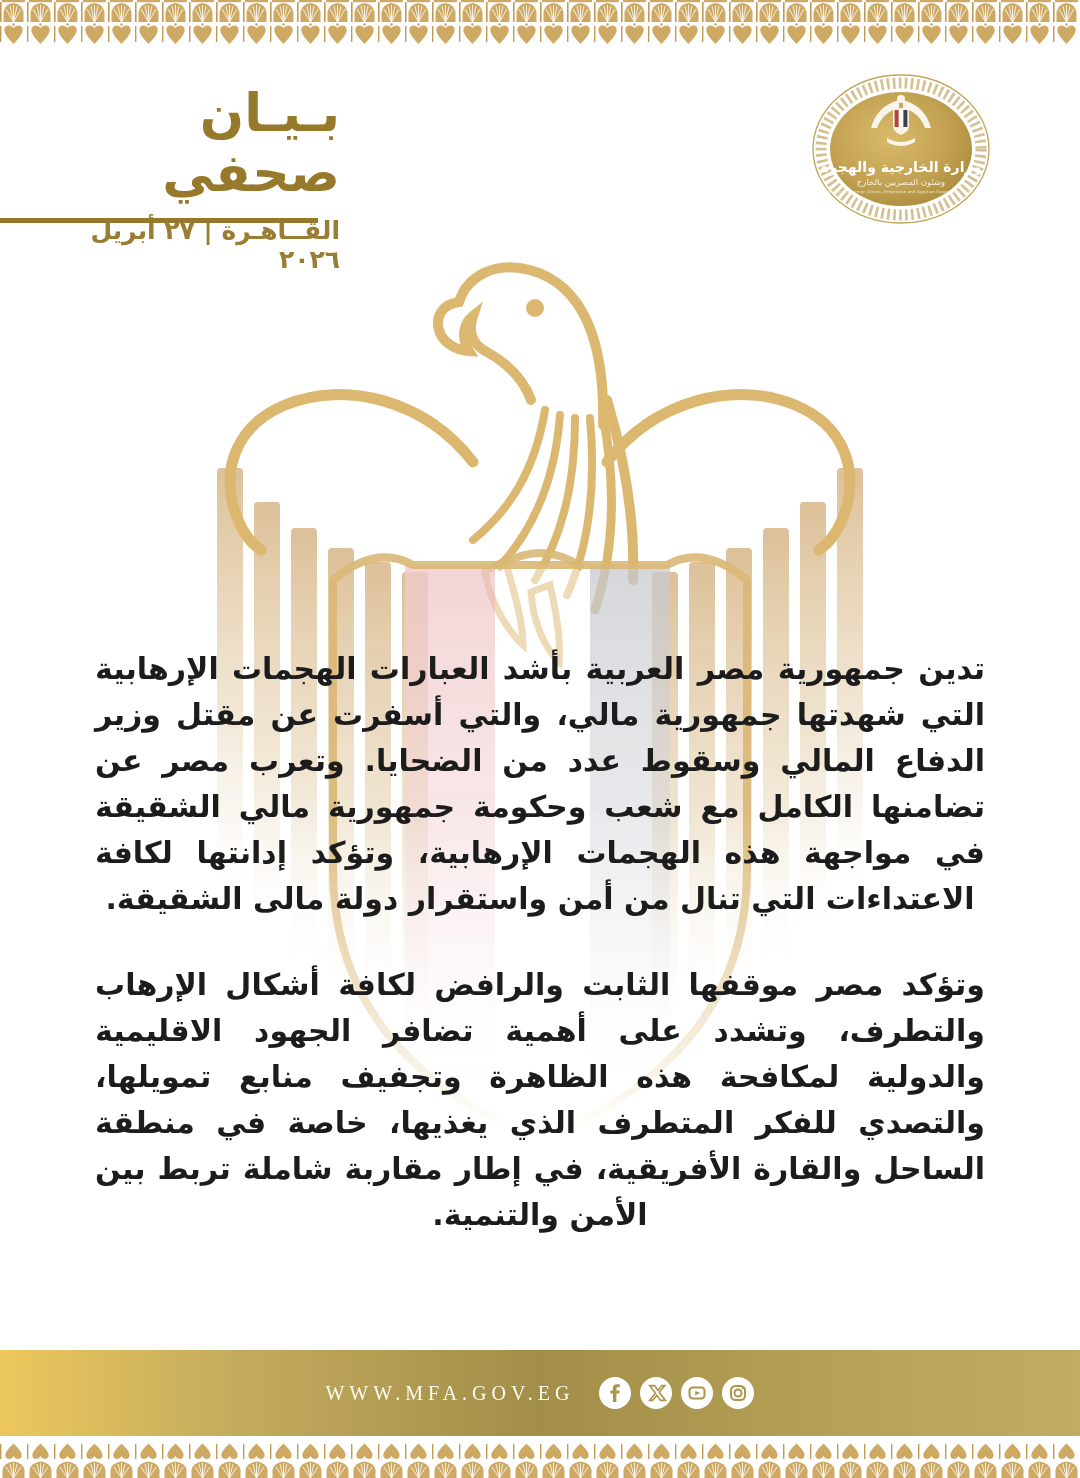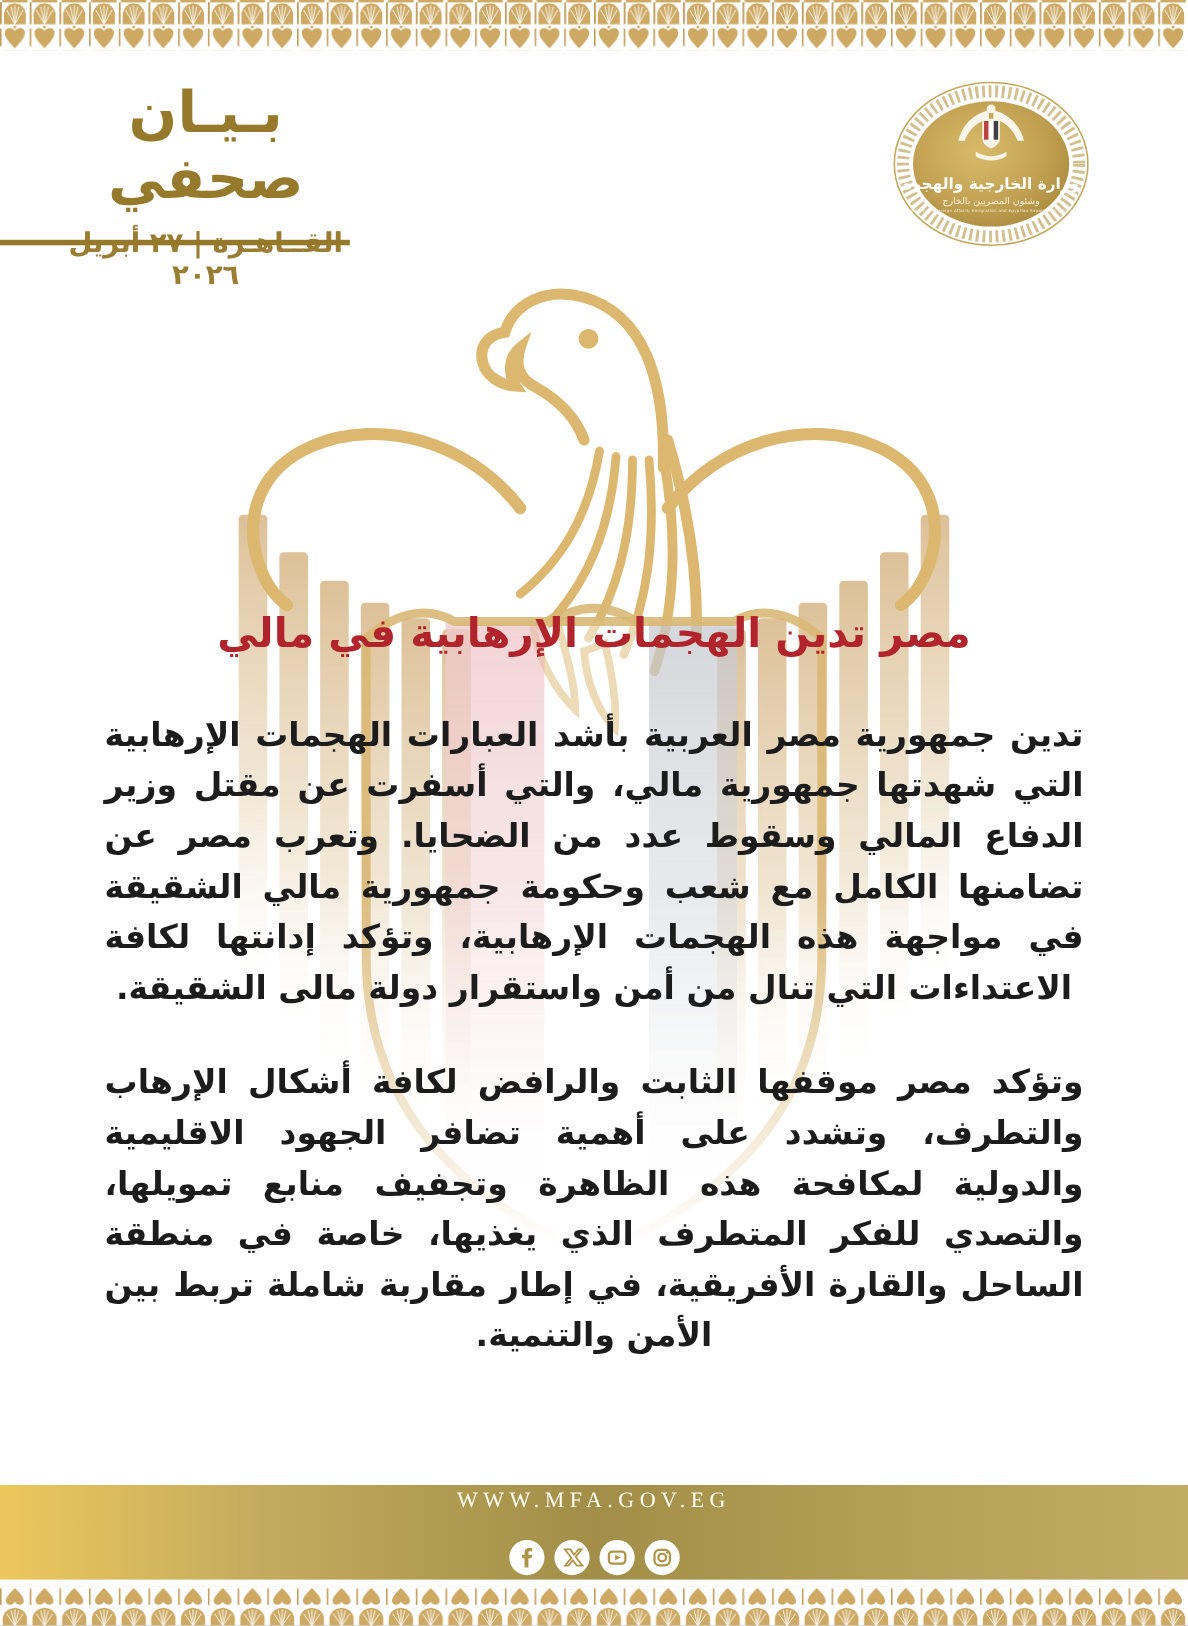--- a/index.html
+++ b/index.html
@@ -2,39 +2,39 @@
 <html lang="ar"><head>
 <meta charset="utf-8">
 <style>
   html,body{margin:0;padding:0;background:#9b9b9b;}
   .page{position:relative;width:1080px;height:1478px;margin:0 auto;background:#ffffff;
         overflow:hidden;font-family:"DejaVu Sans",sans-serif;}
   .layer{position:absolute;}
   
   .top-border{top:0;left:0;width:1080px;height:46px;}
   
-  .header-block{top:74px;left:34px;width:306px;text-align:center;direction:rtl;}
+  .header-block{top:84px;left:34px;width:306px;text-align:right;direction:rtl;}
   .press-title{margin:0;font-size:52px;line-height:1.15;font-weight:bold;color:#97792c;}
   .dateline{margin-top:12px;font-size:25px;font-weight:bold;color:#9a7d33;}
   .header-rule{top:218px;left:0;width:318px;height:5px;background:#96782a;}
   
   .seal{top:72px;left:808px;width:186px;height:156px;}
   
   .watermark{top:250px;left:205px;width:670px;height:910px;}
   
   .statement-title{top:554px;left:0;width:1080px;margin:0;text-align:center;direction:rtl;
                    font-size:37px;font-weight:bold;color:#b2242b;}
   
   .body-text{top:646px;left:95px;width:890px;direction:rtl;font-size:30px;font-weight:bold;
              color:#1c1c1c;line-height:46px;text-align:justify;text-align-last:center;}
   .body-text p{margin:0 0 40px 0;}
   
   .footer-bar{top:1350px;left:0;width:1080px;height:86px;
               background:linear-gradient(90deg,#ecc75c 0%,#c3ab5e 22%,#a28e48 50%,#b7a158 78%,#c2ac63 100%);
-              display:flex;flex-direction:column;align-items:center;justify-content:center;gap:23px;}
+              display:flex;flex-direction:row;align-items:center;justify-content:center;gap:23px;}
   .website{color:#fdfcf2;font-family:"Liberation Serif",serif;font-size:20px;letter-spacing:5px;}
   .social-row{display:flex;gap:7px;}
   .social-row svg{display:block;cursor:pointer;}
   .bottom-border{top:1442px;left:0;width:1080px;height:36px;}
 </style>
 </head>
 <body>
 
 <div class="page">
 
@@ -158,21 +158,20 @@
       <g>
         <rect x="200" y="315" width="90" height="540" fill="url(#wmPink)"></rect>
         <rect x="290" y="315" width="95" height="540" fill="#ffffff" opacity="0.5"></rect>
         <rect x="385" y="315" width="80" height="540" fill="url(#wmGray)"></rect>
         <path d="M128 330 C158 305 185 302 208 315 L462 315 C485 302 512 305 542 330 L542 620 C542 755 460 838 335 892 C210 838 128 755 128 620 Z" fill="none" stroke="#d7b26a" stroke-width="8" opacity="0.9"></path>
         <path d="M292 318 Q335 288 378 318" fill="none" stroke="#d7b26a" stroke-width="8" opacity="0.9"></path>
       </g>
     </g>
   </svg>
 
-  <h2 class="layer statement-title">مصر تدين الهجمات الإرهابية في مالي</h2>
 
   <div class="layer body-text">
     <p>تدين جمهورية مصر العربية بأشد العبارات الهجمات الإرهابية التي شهدتها جمهورية مالي، والتي أسفرت عن مقتل وزير الدفاع المالي وسقوط عدد من الضحايا. وتعرب مصر عن تضامنها الكامل مع شعب وحكومة جمهورية مالي الشقيقة في مواجهة هذه الهجمات الإرهابية، وتؤكد إدانتها لكافة الاعتداءات التي تنال من أمن واستقرار دولة مالى الشقيقة.</p>
     <p>وتؤكد مصر موقفها الثابت والرافض لكافة أشكال الإرهاب والتطرف، وتشدد على أهمية تضافر الجهود الاقليمية والدولية لمكافحة هذه الظاهرة وتجفيف منابع تمويلها، والتصدي للفكر المتطرف الذي يغذيها، خاصة في منطقة الساحل والقارة الأفريقية، في إطار مقاربة شاملة تربط بين الأمن والتنمية.</p>
   </div>
 
   <div class="layer footer-bar">
     <div class="website">WWW.MFA.GOV.EG</div>
     <div class="social-row">
       <svg width="34" height="34" viewBox="0 0 34 34">

